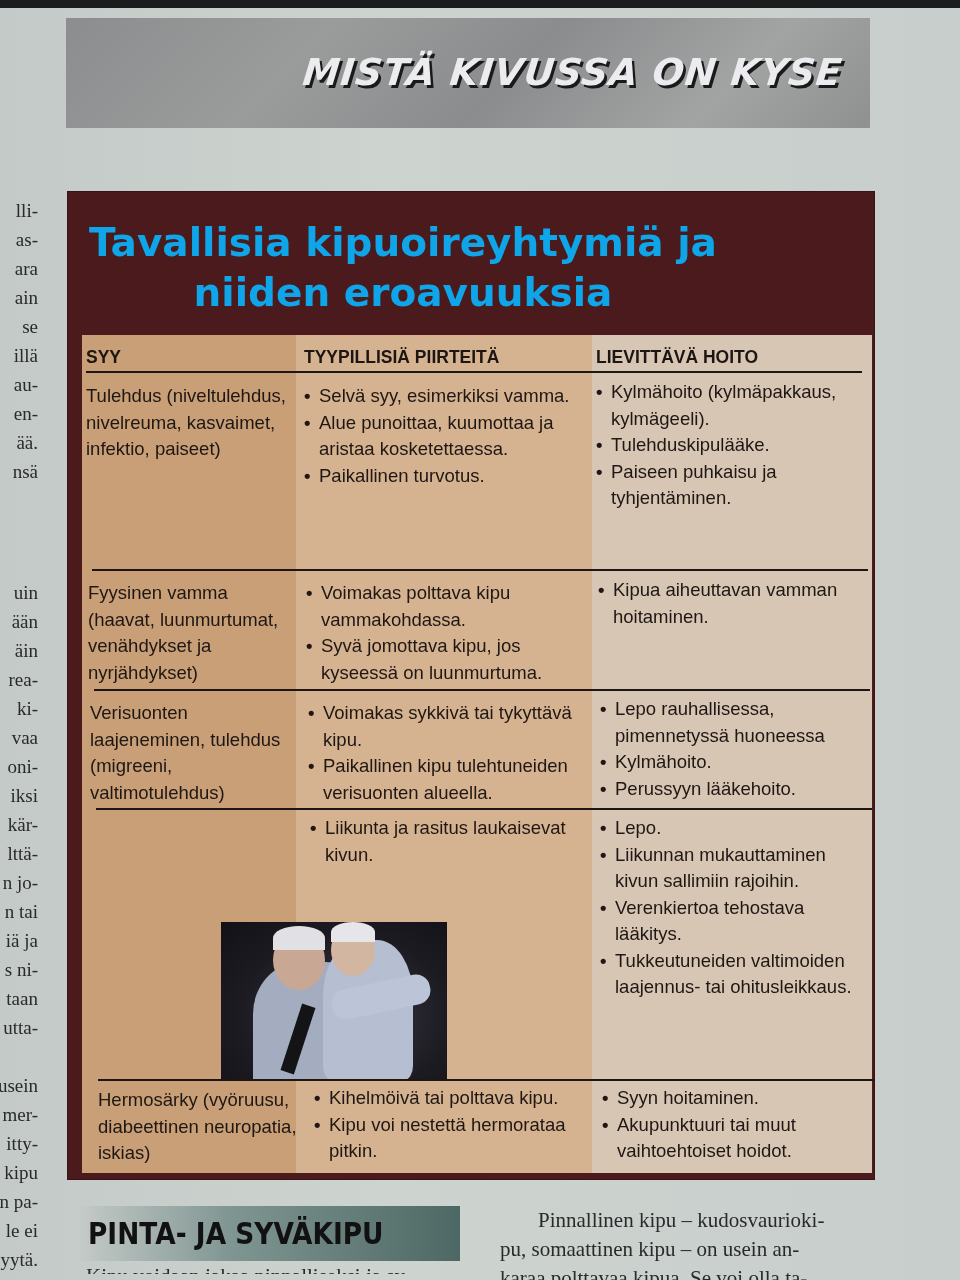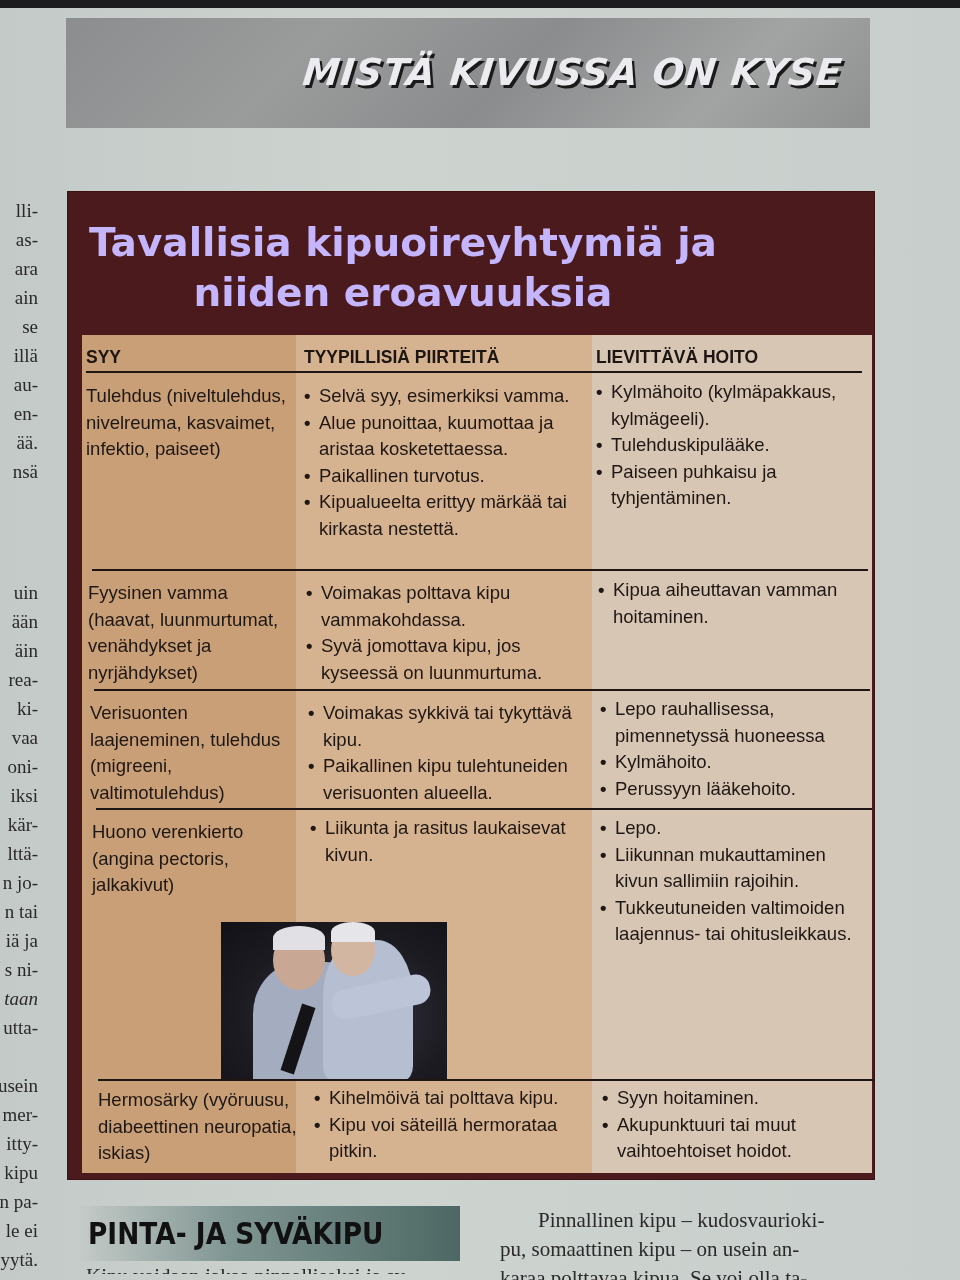--- a/index.html
+++ b/index.html
@@ -30,21 +30,21 @@
     position:absolute; right:0; white-space:nowrap;
     font-family:"Liberation Serif", serif; font-size:19px; color:#2a2a2a;
   }
   
   .box {
     position:absolute; left:67px; top:183px; width:806px; height:987px;
     background:#4a1a1c; border:1px solid #3a1214;
   }
   .box-title {
     position:absolute; left:0; top:26px; width:670px; text-align:center;
-    color:#c4b5fd; font-family:"DejaVu Sans", sans-serif; font-size:39px; line-height:50px;
+    color:#0ea5e9; font-family:"DejaVu Sans", sans-serif; font-size:39px; line-height:50px;
     font-weight:600;
   }
   .inner {
     position:absolute; left:14px; top:143px; width:790px; height:838px;
     background:#d9bfa5;
   }
   .col-a { position:absolute; left:0; top:0; width:214px; height:100%; background:#c89f76; }
   .col-b { position:absolute; left:214px; top:0; width:296px; height:100%; background:#d6b390; }
   .col-c { position:absolute; left:510px; top:0; width:280px; height:100%; background:#d8c6b4; }
   .hdr {
@@ -112,21 +112,21 @@
       <div class="frag" style="top: 690px; right: -8px;">ki-</div>
       <div class="frag" style="top: 719px; right: -8px;">vaa</div>
       <div class="frag" style="top: 748px; right: -8px;">oni-</div>
       <div class="frag" style="top: 777px; right: -8px;">iksi</div>
       <div class="frag" style="top: 806px; right: -8px;">kär-</div>
       <div class="frag" style="top: 835px; right: -8px;">lttä-</div>
       <div class="frag" style="top: 864px; right: -8px;">n jo-</div>
       <div class="frag" style="top: 893px; right: -8px;">n tai</div>
       <div class="frag" style="top: 922px; right: -8px;">iä ja</div>
       <div class="frag" style="top: 951px; right: -8px;">s ni-</div>
-      <div class="frag" style="top: 980px; right: -8px; font-style: italic;">taan</div>
+      <div class="frag" style="top: 980px; right: -8px;">taan</div>
       <div class="frag" style="top: 1009px; right: -8px;">utta-</div>
       <div class="frag" style="top: 1067px; right: -8px;">usein</div>
       <div class="frag" style="top: 1096px; right: -8px;">mer-</div>
       <div class="frag" style="top: 1125px; right: -8px;">itty-</div>
       <div class="frag" style="top: 1154px; right: -8px;">kipu</div>
       <div class="frag" style="top: 1183px; right: -8px;">n pa-</div>
       <div class="frag" style="top: 1212px; right: -8px;">le ei</div>
       <div class="frag" style="top: 1241px; right: -8px; padding-left: 20px;">yytä.</div>
     </div>
 
@@ -145,21 +145,20 @@
       <div class="hdr" style="left:222px;">TYYPILLISIÄ PIIRTEITÄ</div>
       <div class="hdr" style="left:514px;">LIEVITTÄVÄ HOITO</div>
       <div class="rule" style="top:36px; left:4px; width:776px;"></div>
 
       <div class="cell" style="left:4px; top:48px; width:200px;">Tulehdus (niveltulehdus, nivelreuma, kasvaimet, infektio, paiseet)</div>
       <div class="cell" style="left:222px; top:48px; width:282px;">
         <ul>
           <li>Selvä syy, esimerkiksi vamma.</li>
           <li>Alue punoittaa, kuumottaa ja aristaa kosketettaessa.</li>
           <li>Paikallinen turvotus.</li>
-          <li>Kipualueelta erittyy märkää tai kirkasta nestettä.</li>
         </ul>
       </div>
       <div class="cell" style="left:514px; top:44px; width:270px;">
         <ul>
           <li>Kylmähoito (kylmäpakkaus, kylmägeeli).</li>
           <li>Tulehduskipulääke.</li>
           <li>Paiseen puhkaisu ja tyhjentäminen.</li>
         </ul>
       </div>
       <div class="rule" style="top:234px; left:10px;"></div>
@@ -187,30 +186,30 @@
       </div>
       <div class="cell" style="left:518px; top:361px; width:268px;">
         <ul>
           <li>Lepo rauhallisessa, pimennetyssä huoneessa</li>
           <li>Kylmähoito.</li>
           <li>Perussyyn lääkehoito.</li>
         </ul>
       </div>
       <div class="rule" style="top:473px; left:14px;"></div>
 
-      <div class="cell" style="left:10px; top:484px; width:180px;">Huono verenkierto (angina pectoris, jalkakivut)</div>
       <div class="cell" style="left:228px; top:480px; width:282px;">
         <ul>
           <li>Liikunta ja rasitus laukaisevat kivun.</li>
         </ul>
       </div>
       <div class="cell" style="left:518px; top:480px; width:268px;">
         <ul>
           <li>Lepo.</li>
           <li>Liikunnan mukauttaminen kivun sallimiin rajoihin.</li>
+          <li>Verenkiertoa tehostava lääkitys.</li>
           <li>Tukkeutuneiden valtimoiden laajennus- tai ohitusleikkaus.</li>
         </ul>
       </div>
 
       <div class="photo" style="left:139px; top:587px;">
         <div class="p1"></div>
           <div class="p2"></div>
         <div class="h2"></div>
           <div class="hair2"></div>
         <div class="h1"></div>
@@ -218,21 +217,21 @@
         <div class="arm"></div>
           <div class="strap"></div>
       </div>
 
       <div class="rule" style="top:744px; left:16px;"></div>
 
       <div class="cell" style="left:16px; top:752px; width:200px;">Hermosärky (vyöruusu, diabeettinen neuropatia, iskias)</div>
       <div class="cell" style="left:232px; top:750px; width:282px;">
         <ul>
           <li>Kihelmöivä tai polttava kipu.</li>
-          <li>Kipu voi säteillä hermorataa pitkin.</li>
+          <li>Kipu voi nestettä hermorataa pitkin.</li>
         </ul>
       </div>
       <div class="cell" style="left:520px; top:750px; width:266px;">
         <ul>
           <li>Syyn hoitaminen.</li>
           <li>Akupunktuuri tai muut vaihtoehtoiset hoidot.</li>
         </ul>
       </div>
     </div>
   </div>

